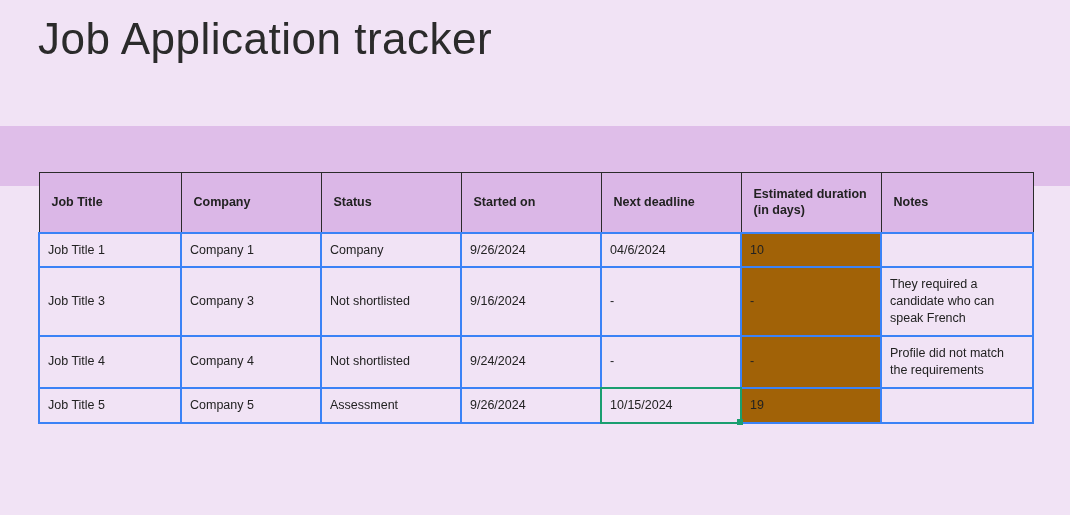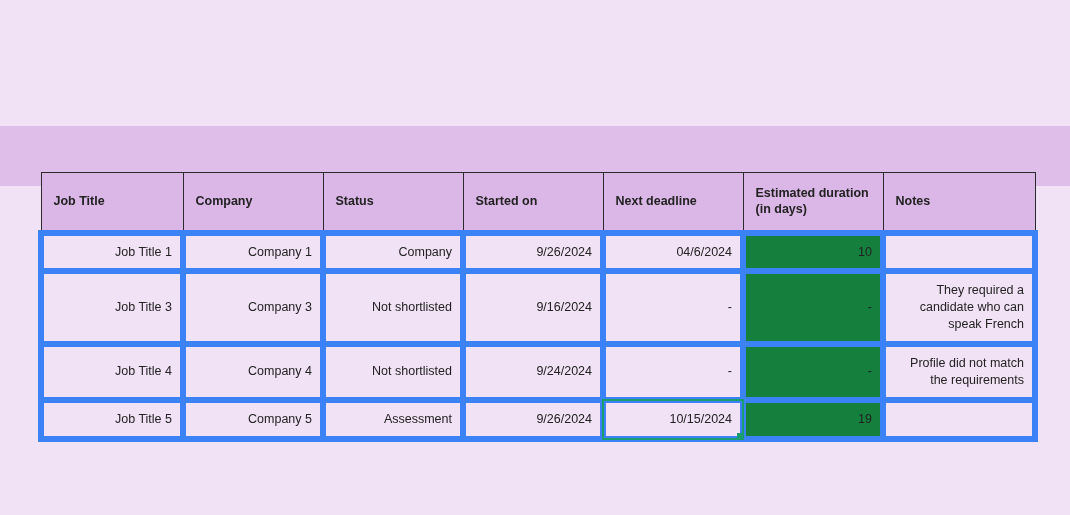--- a/index.html
+++ b/index.html
@@ -61,28 +61,27 @@
     font-size: 12.5px;
     padding: 10px 12px;
     border: 1px solid #2b2b2b;
     background: #dbb7e7;
     height: 60px;
     vertical-align: middle;
     line-height: 1.3;
   }
   td {
     padding: 8px 8px;
-    border: 6px solid #3b82f6;
+    border: 2px solid #3b82f6;
     vertical-align: middle;
     line-height: 1.35;
     background: #f1e3f5;
-    text-align: right;
   }
   td.dur-cell {
-    background: #15803d;
+    background: #a16207;
   }
   td.selected {
     outline: 2px solid #1a9e6f;
     outline-offset: -1px;
     position: relative;
     z-index: 2;
   }
   td.selected.has-handle::after {
     content: "";
     position: absolute;
@@ -91,20 +90,21 @@
     width: 6px;
     height: 6px;
     background: #1a9e6f;
     z-index: 3;
   }
 </style>
 </head>
 <body>
 
 <div class="page">
+  <div class="title">Job Application tracker</div>
   <div class="header-band"></div>
 
   <div class="table-wrap">
     <table>
       <colgroup>
         <col class="c-title">
           <col class="c-company">
           <col class="c-status">
         <col class="c-started">
           <col class="c-next">

